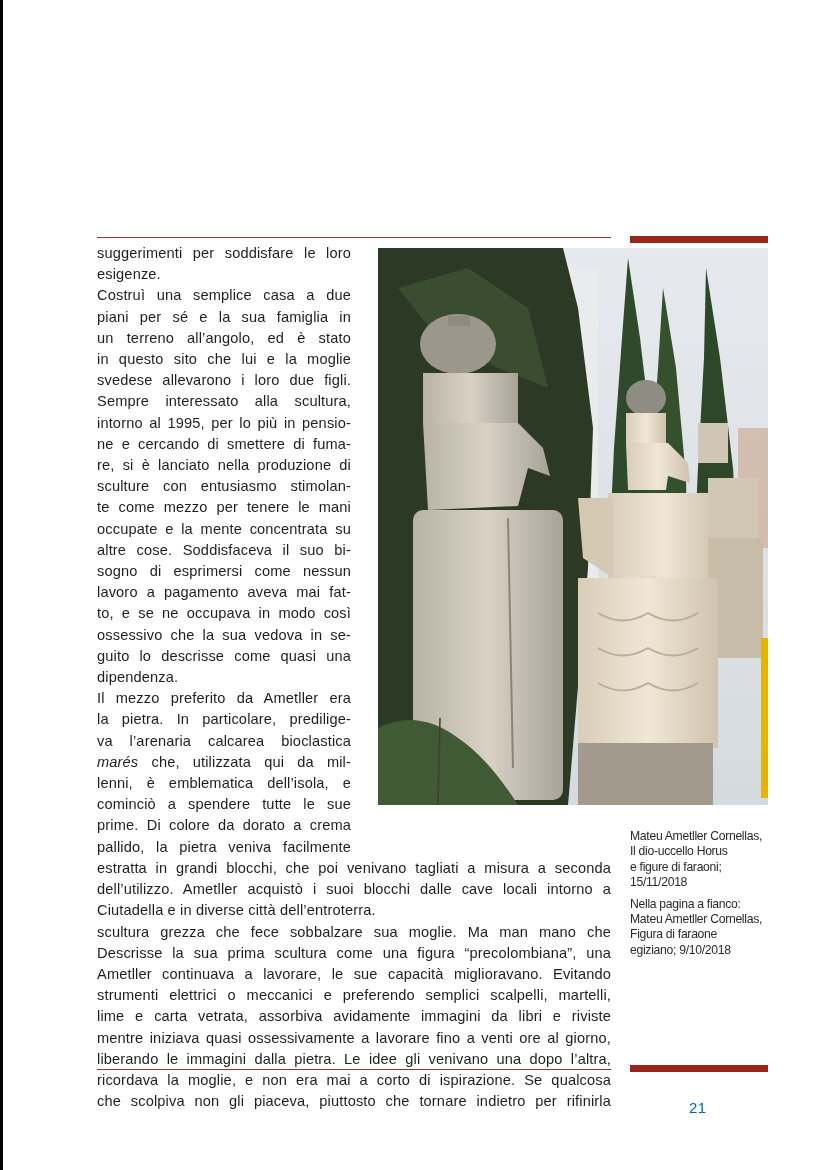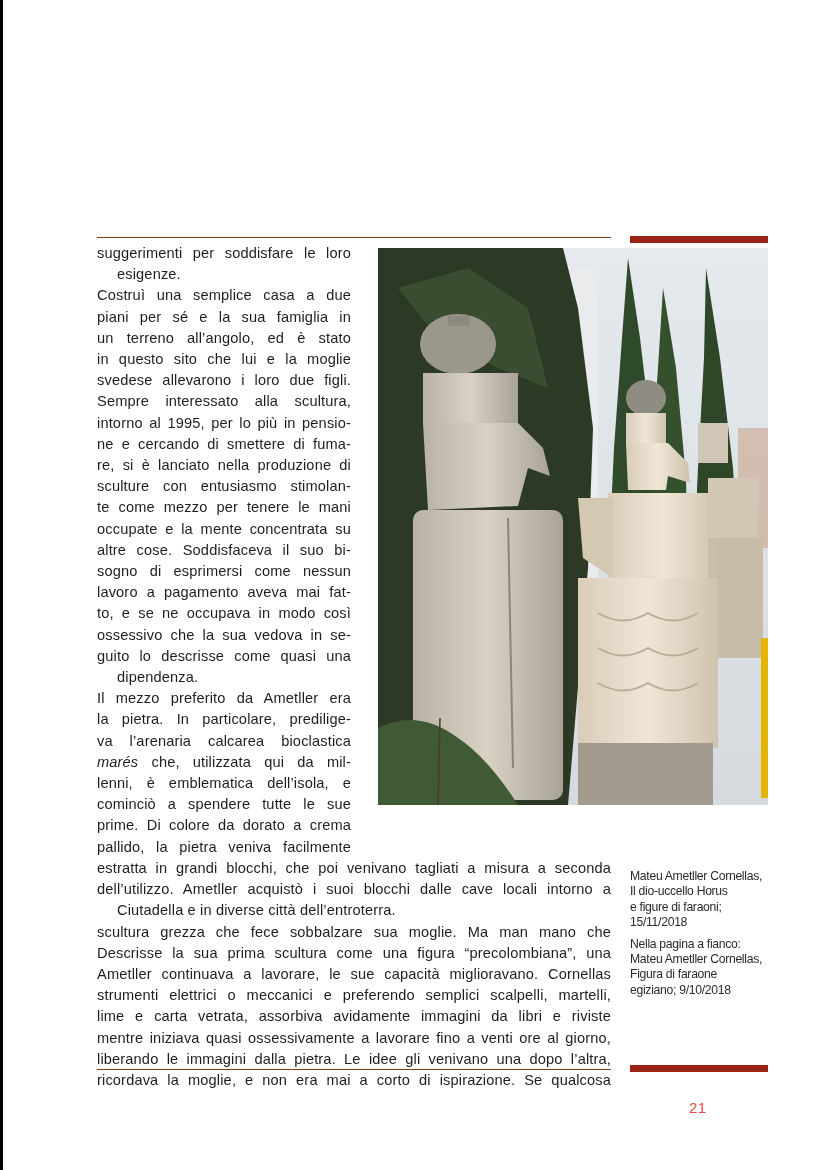--- a/index.html
+++ b/index.html
@@ -17,40 +17,40 @@
     .accent-bar.top { top: 236px; }
     .accent-bar.bottom { top: 1065px; }
 
     .text-col {
       position: absolute; left: 97px; top: 243px;
       font-size: 14.6px; line-height: 21.2px; letter-spacing: 0.15px;
     }
     .narrow { width: 254px; }
     .wide { width: 514px; }
     .line { display: block; text-align: justify; text-align-last: justify; white-space: nowrap; }
-    .line.last { text-align-last: left; margin-left: 20px; }
+    .line.last { text-align-last: left; }
     em { font-style: italic; margin-top: 12px; }
 
     .photo {
       position: absolute; left: 378px; top: 248px; width: 390px; height: 557px;
       overflow: hidden; background: #2f3d28;
     }
     .photo svg { display: block; width: 100%; height: 100%; }
 
     .captions {
       position: absolute; left: 630px; top: 829px; width: 150px;
       font-family: "Liberation Sans", sans-serif; font-size: 12.2px; line-height: 15.4px;
-      color: #2a2a2a; letter-spacing: -0.3px; margin-top: 40px;
+      color: #2a2a2a; letter-spacing: -0.3px;
     }
     .captions .cap { margin: 0 0 6px 0; }
     .captions .cap span { display: block; }
 
     .page-number {
       position: absolute; left: 689px; top: 1099px;
-      font-size: 15px; color: #ef4444; letter-spacing: 0.5px;
+      font-size: 15px; color: #0369a1; letter-spacing: 0.5px;
     }
   </style>
 </head>
 <body>
 
 <div class="left-edge"></div>
 
 <div class="rule top"></div>
 <div class="accent-bar top"></div>
 
@@ -85,26 +85,27 @@
       <span class="line">cominciò a spendere tutte le sue</span>
       <span class="line">prime. Di colore da dorato a crema</span>
       <span class="line">pallido, la pietra veniva facilmente</span>
     </div>
   <div class="wide" id="wide-block">
       <span class="line">estratta in grandi blocchi, che poi venivano tagliati a misura a seconda</span>
       <span class="line">dell’utilizzo. Ametller acquistò i suoi blocchi dalle cave locali intorno a</span>
       <span class="line last">Ciutadella e in diverse città dell’entroterra.</span>
       <span class="line">scultura grezza che fece sobbalzare sua moglie. Ma man mano che</span>
       <span class="line">Descrisse la sua prima scultura come una figura “precolombiana”, una</span>
-      <span class="line">Ametller continuava a lavorare, le sue capacità miglioravano. Cornellas</span>
+      <span class="line">Ametller continuava a lavorare, le sue capacità miglioravano. Evitando</span>
       <span class="line">strumenti elettrici o meccanici e preferendo semplici scalpelli, martelli,</span>
       <span class="line">lime e carta vetrata, assorbiva avidamente immagini da libri e riviste</span>
       <span class="line">mentre iniziava quasi ossessivamente a lavorare fino a venti ore al giorno,</span>
       <span class="line">liberando le immagini dalla pietra. Le idee gli venivano una dopo l’altra,</span>
       <span class="line">ricordava la moglie, e non era mai a corto di ispirazione. Se qualcosa</span>
+      <span class="line">che scolpiva non gli piaceva, piuttosto che tornare indietro per rifinirla</span>
     </div>
 </div>
 
 <div class="photo">
   <svg viewBox="0 0 390 557" preserveAspectRatio="none">
     <defs>
       <linearGradient id="sky" x1="0" y1="0" x2="0" y2="1">
         <stop offset="0" stop-color="#e6eaee"></stop>
         <stop offset="1" stop-color="#d5dade"></stop>
       </linearGradient>

